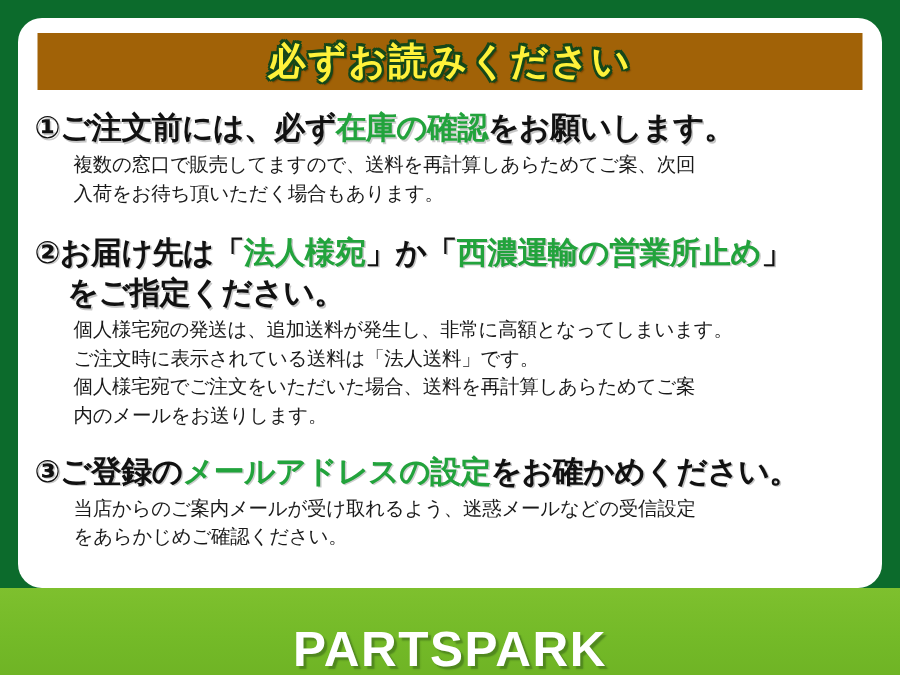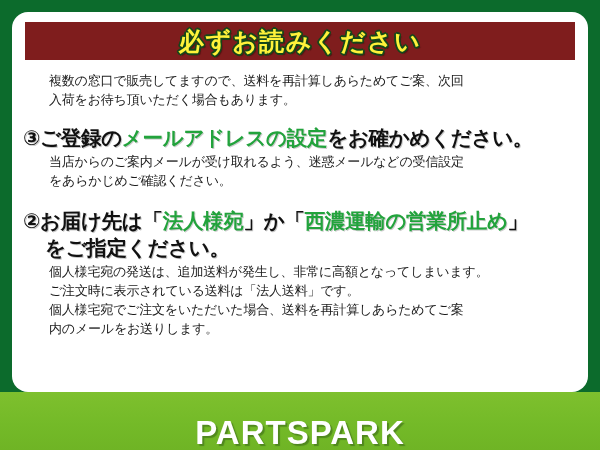--- a/index.html
+++ b/index.html
@@ -36,21 +36,21 @@
     border-radius: 16px;
     overflow: hidden;
   }
 
   .banner {
     position: absolute;
     left: 13px;
     right: 13px;
     top: 10px;
     height: 38px;
-    background: #7f1d1d;
+    background: #a16207;
     display: flex;
     align-items: center;
     justify-content: center;
   }
 
   .banner-title {
     font-size: 25px;
     font-weight: bold;
     color: #fff23a;
     letter-spacing: 1.5px;
@@ -142,36 +142,37 @@
 
   <div class="panel">
 
     <div class="banner">
       <div class="banner-title">必ずお読みください</div>
     </div>
 
     <div class="items">
 
       <div class="item item-1">
+        <div class="item-heading"><span>①</span><span>ご注文前には、必ず</span><span class="hl">在庫の確認</span><span>をお願いします。</span></div>
         <div class="item-body">複数の窓口で販売してますので、送料を再計算しあらためてご案、次回
 入荷をお待ち頂いただく場合もあります。</div>
-      </div>
-
-      <div class="item item-3">
-        <div class="item-heading"><span>③</span><span>ご登録の</span><span class="hl">メールアドレスの設定</span><span>をお確かめください。</span></div>
-        <div class="item-body">当店からのご案内メールが受け取れるよう、迷惑メールなどの受信設定
-をあらかじめご確認ください。</div>
       </div>
 
       <div class="item item-2">
         <div class="item-heading wrap"><span>②</span><span>お届け先は「</span><span class="hl">法人様宛</span><span>」か「</span><span class="hl">西濃運輸の営業所止め</span><span>」</span><span class="heading-line-2">をご指定ください。</span></div>
         <div class="item-body">個人様宅宛の発送は、追加送料が発生し、非常に高額となってしまいます。
 ご注文時に表示されている送料は「法人送料」です。
 個人様宅宛でご注文をいただいた場合、送料を再計算しあらためてご案
 内のメールをお送りします。</div>
+      </div>
+
+      <div class="item item-3">
+        <div class="item-heading"><span>③</span><span>ご登録の</span><span class="hl">メールアドレスの設定</span><span>をお確かめください。</span></div>
+        <div class="item-body">当店からのご案内メールが受け取れるよう、迷惑メールなどの受信設定
+をあらかじめご確認ください。</div>
       </div>
 
     </div>
   </div>
 
   <div class="footer">
     <div class="brand">PARTSPARK</div>
   </div>
 
 </div>

